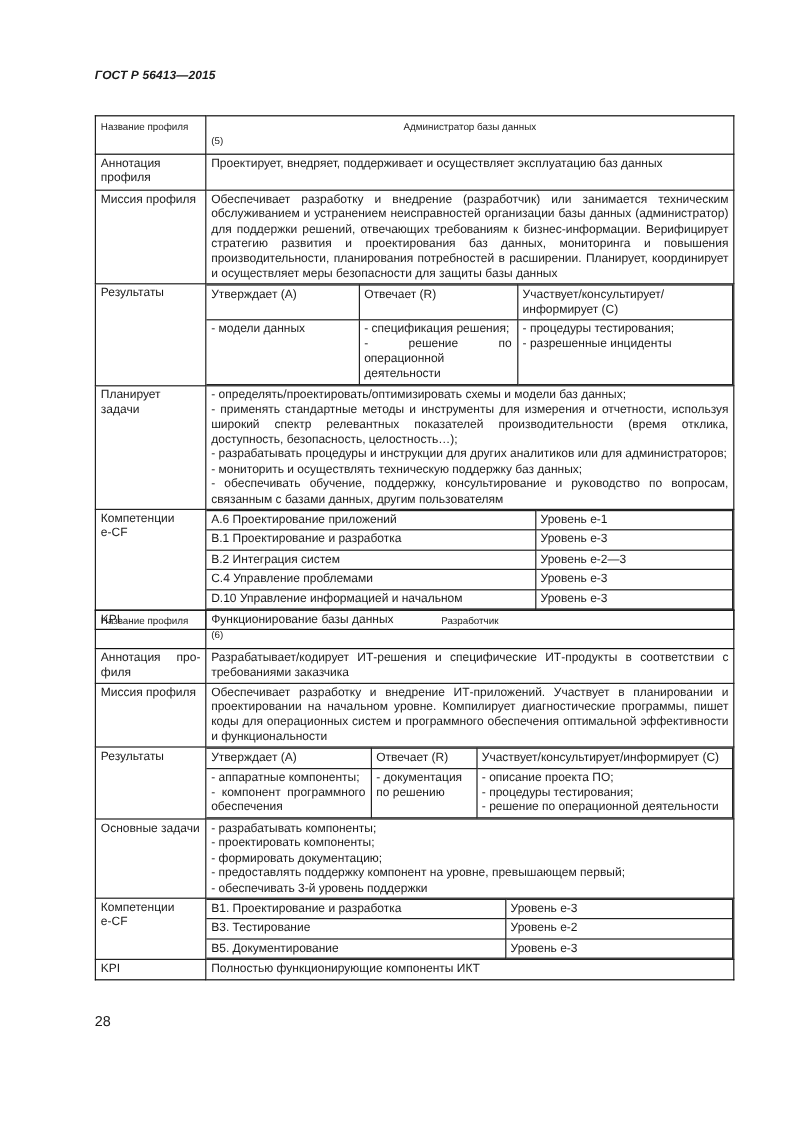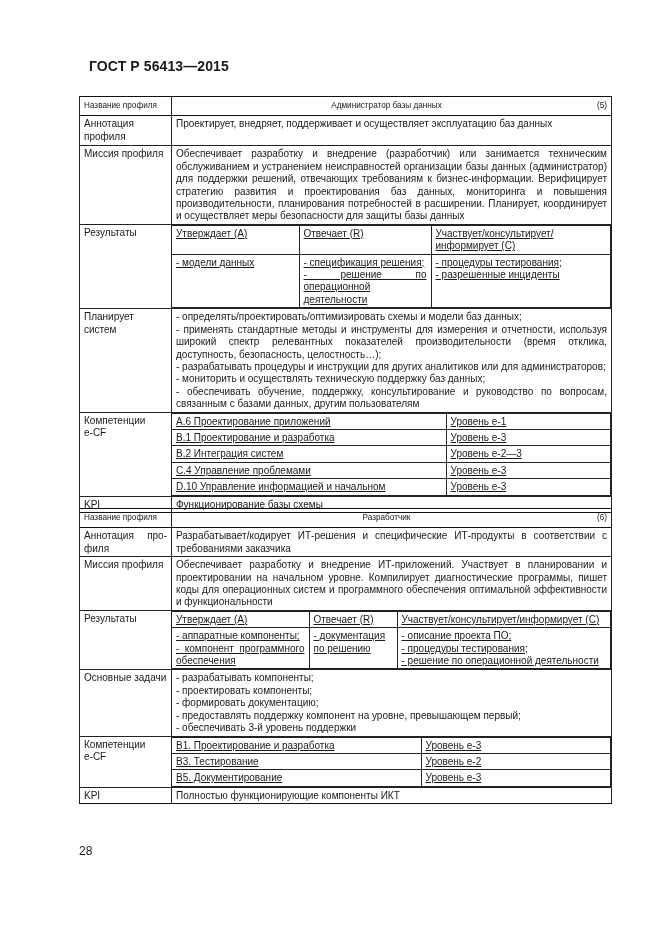--- a/index.html
+++ b/index.html
@@ -1,29 +1,29 @@
 <!DOCTYPE html>
 <html><head>
 <meta charset="utf-8">
 <style>
   html, body { margin: 0; padding: 0; background: #ffffff; }
   body { width: 661px; height: 935px; position: relative; overflow: hidden;
          font-family: "Liberation Sans", sans-serif; color: #1a1a1a; }
-  .doc-code { position: absolute; left: 89px; top: 58px; font-size: 14px; font-weight: bold; letter-spacing: 0.1px; }
+  .doc-code { position: absolute; left: 79px; top: 58px; font-size: 10px; font-weight: bold; letter-spacing: 0.1px; font-style: italic; }
   .page-num { position: absolute; left: 79px; top: 844px; font-size: 12px; }
   table.profile { position: absolute; left: 79px; width: 533px; border-collapse: collapse; table-layout: fixed; font-size: 10px; line-height: 12.4px; }
   table.profile td { border: 1px solid #222; vertical-align: top; padding: 2px 4px 1px 4px; }
   table.profile tr.head td { border-top: 1.6px solid #111; border-bottom: 1.6px solid #111; font-size: 8.2px; padding: 3px 4px 3px 4px; margin-top: 16px; }
   table.profile tr.last td { border-bottom: 1.6px solid #111; }
-  .head-title { display: flex; justify-content: flex-start; }
+  .head-title { display: flex; justify-content: flex-start; flex-direction: column; }
   .head-title .center { flex: 1; text-align: center; }
   .justify { text-align: justify; }
   .inner { width: 100%; border-collapse: collapse; table-layout: fixed; }
   td.nopad { padding: 0 !important; border-top: none; }
-  .inner td { border: none; border-left: 1px solid #222; padding: 2px 4px 1px 4px; vertical-align: top; text-decoration: underline; }
+  .inner td { border: none; border-left: 1px solid #222; padding: 2px 4px 1px 4px; vertical-align: top; }
   .inner td:first-child { border-left: none; }
   .inner tr + tr td { border-top: 1px solid #222; }
   .line { display: block; }
   .split { display: flex; justify-content: space-between; }
 </style>
 </head>
 <body>
 
 <div class="doc-code">ГОСТ Р 56413—2015</div>
 
@@ -81,21 +81,21 @@
             <span class="line">-  разрешенные инциденты</span>
           </td>
         </tr>
       </tbody>
           </table>
     </td>
   </tr>
   <tr>
     <td>
       <span class="line">Планирует</span>
-      <span class="line">систем</span>
+      <span class="line">задачи</span>
     </td>
     <td class="justify">
       <span class="line">- определять/проектировать/оптимизировать схемы и модели баз данных;</span>
       <span class="line">- применять стандартные методы и инструменты для измерения и отчетности, используя широкий спектр релевантных показателей производительности (время отклика, доступность, безопасность, целостность…);</span>
       <span class="line">- разрабатывать процедуры и инструкции для других аналитиков или для администраторов;</span>
       <span class="line">- мониторить и осуществлять техническую поддержку баз данных;</span>
       <span class="line">- обеспечивать обучение, поддержку, консультирование и руководство по вопросам, связанным с базами данных, другим пользователям</span>
     </td>
   </tr>
   <tr>
@@ -129,21 +129,21 @@
         <tr>
                 <td>D.10 Управление информацией и начальном</td>
                 <td>Уровень е-3</td>
               </tr>
       </tbody>
           </table>
     </td>
   </tr>
   <tr class="last">
     <td>KPI</td>
-    <td>Функционирование базы схемы</td>
+    <td>Функционирование базы данных</td>
   </tr>
 </tbody>
   </table>
 
 <table class="profile" style="top:508px;">
   <colgroup>
       <col style="width:92px">
       <col>
     </colgroup>
   <tbody>

